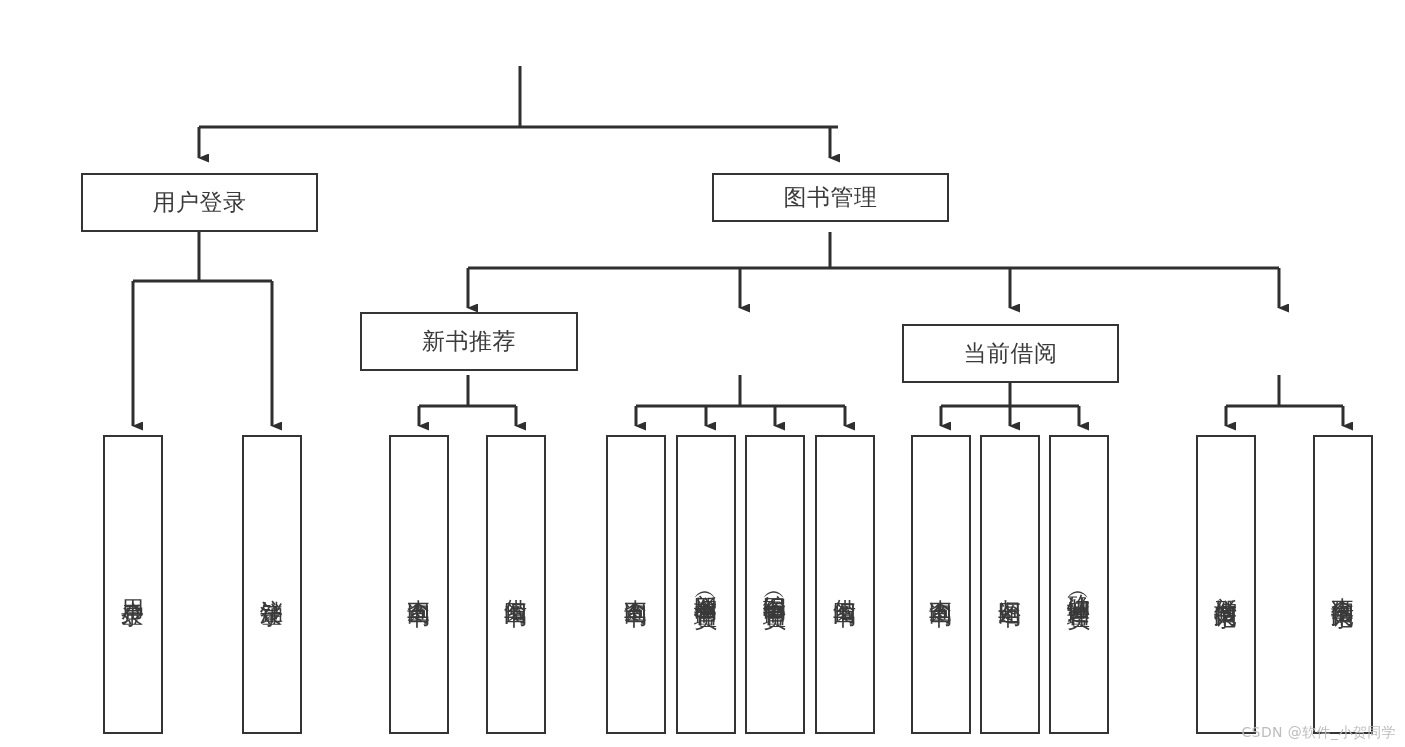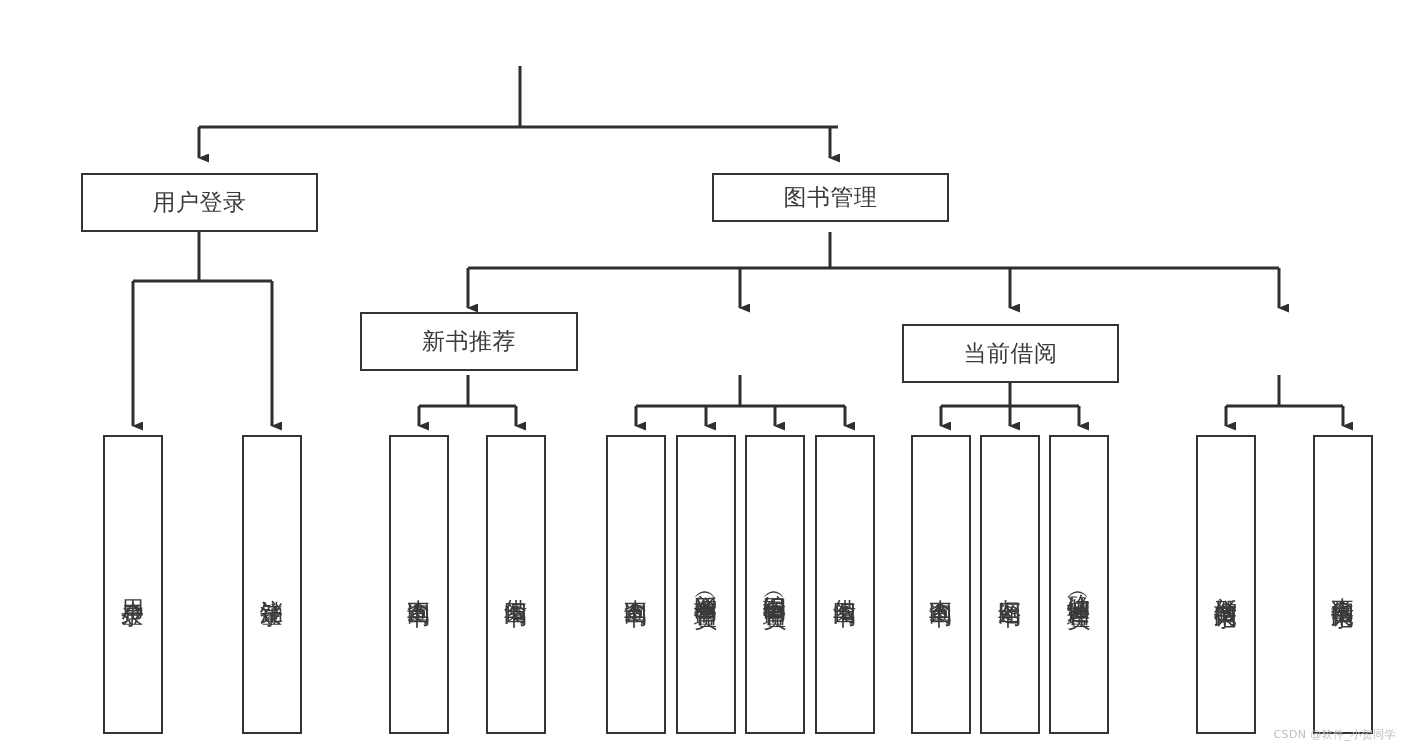--- a/index.html
+++ b/index.html
@@ -62,21 +62,21 @@
     font-size: 23px;
     line-height: 1.22;
     letter-spacing: 2px;
     white-space: nowrap;
     max-height: 286px;
   }
   #watermark {
     position: absolute;
     right: 9px;
     bottom: 5px;
-    font-size: 11px;
+    font-size: 14px;
     color: #bdbdbd;
     letter-spacing: 0.4px;
     white-space: nowrap;
     font-family: "DejaVu Sans", "Liberation Sans", sans-serif;
   }
 </style>
 </head>
 <body>
 
 <div id="diagram-root">

